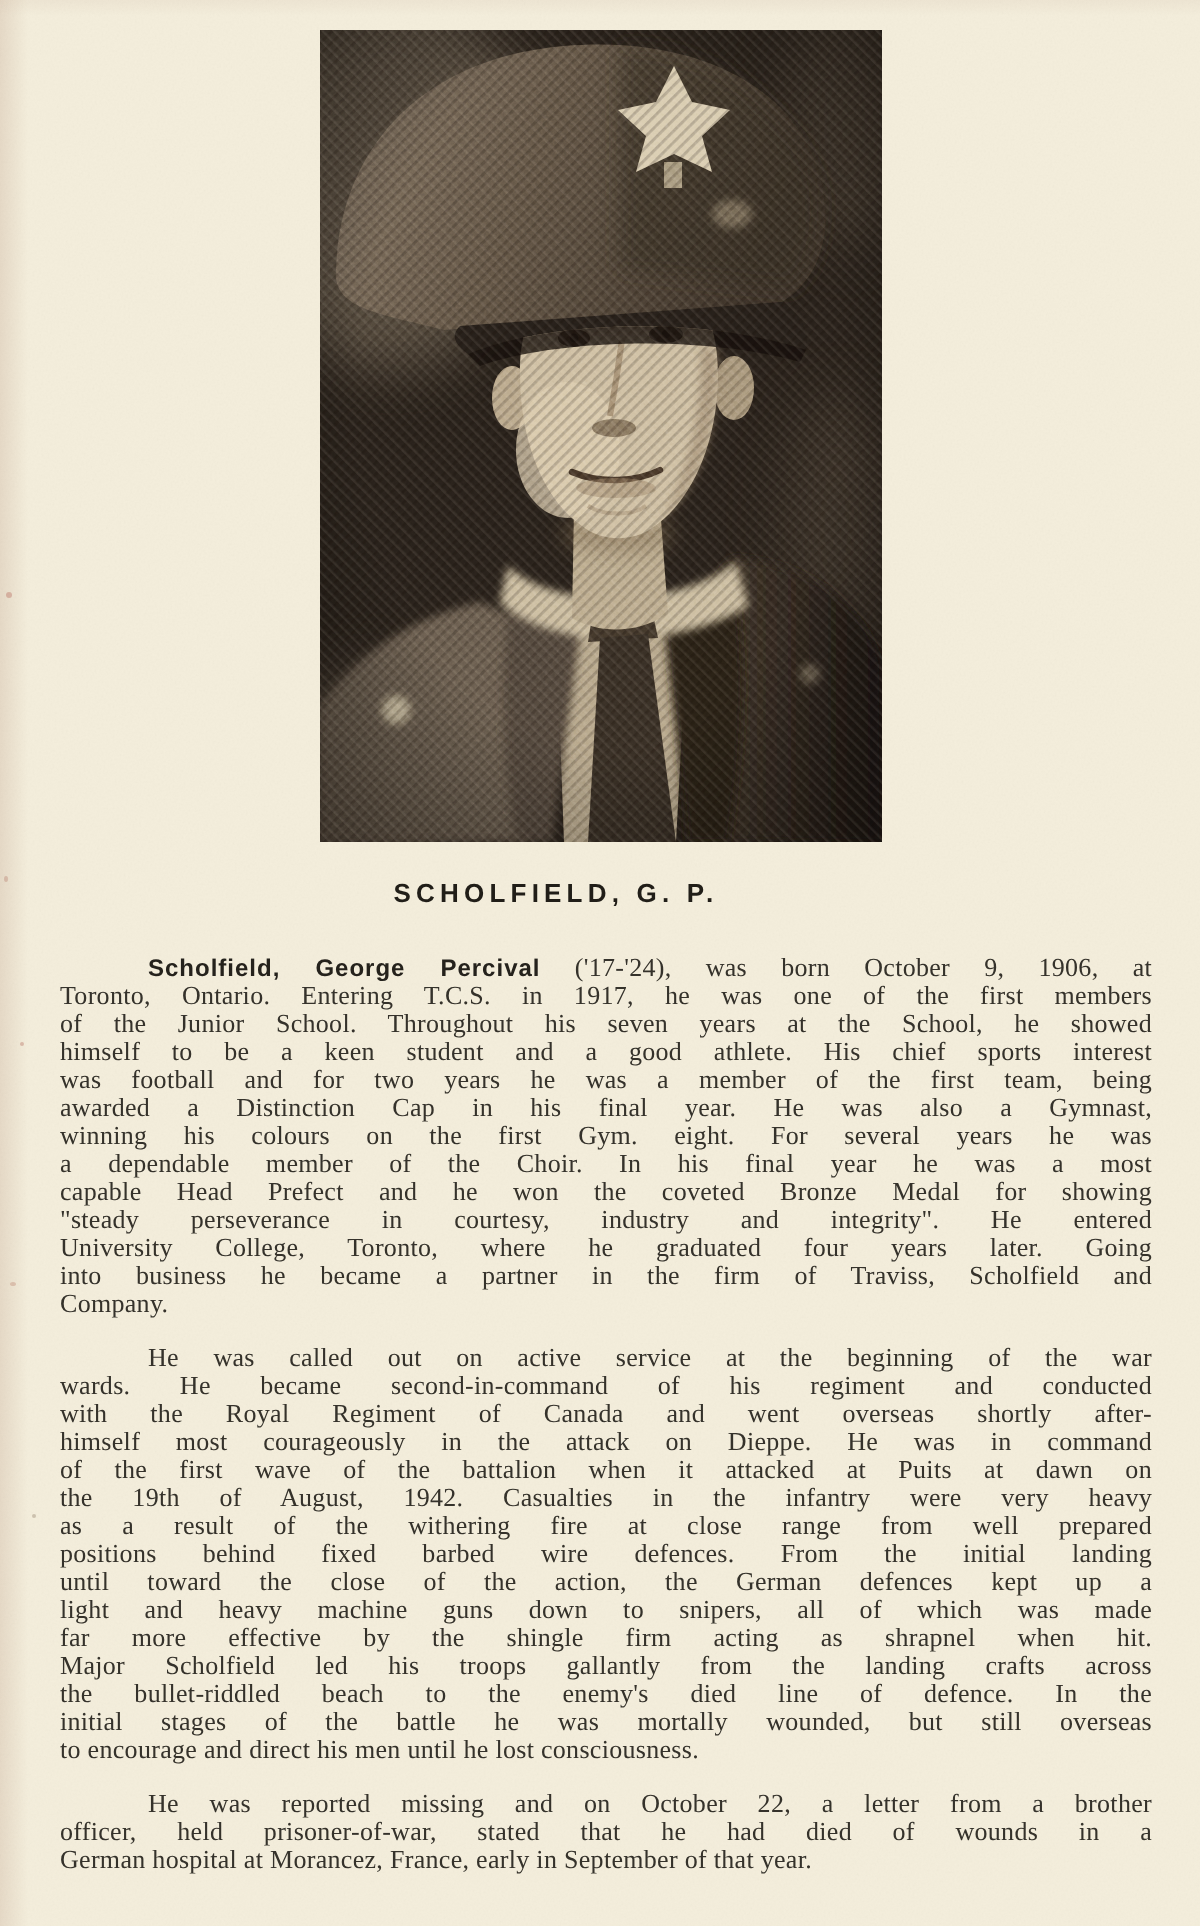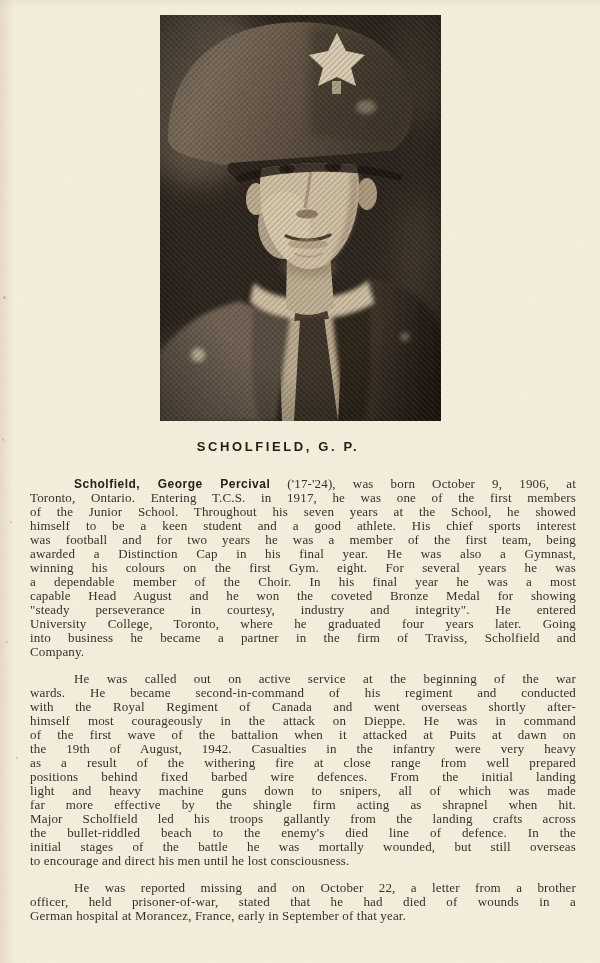--- a/index.html
+++ b/index.html
@@ -185,35 +185,36 @@
 <div class="article-body">
     <div class="paragraph">
       <div class="line first"><b class="lead">Scholfield, George Percival</b> ('17-'24), was born October 9, 1906, at</div>
       <div class="line">Toronto, Ontario. Entering T.C.S. in 1917, he was one of the first members</div>
       <div class="line">of the Junior School. Throughout his seven years at the School, he showed</div>
       <div class="line">himself to be a keen student and a good athlete. His chief sports interest</div>
       <div class="line">was football and for two years he was a member of the first team, being</div>
       <div class="line">awarded a Distinction Cap in his final year. He was also a Gymnast,</div>
       <div class="line">winning his colours on the first Gym. eight. For several years he was</div>
       <div class="line">a dependable member of the Choir. In his final year he was a most</div>
-      <div class="line">capable Head August and he won the coveted Bronze Medal for showing</div>
+      <div class="line">capable Head Prefect and he won the coveted Bronze Medal for showing</div>
       <div class="line">"steady perseverance in courtesy, industry and integrity". He entered</div>
       <div class="line">University College, Toronto, where he graduated four years later. Going</div>
       <div class="line">into business he became a partner in the firm of Traviss, Scholfield and</div>
       <div class="line">Company.</div>
     </div>
     <div class="paragraph">
       <div class="line first">He was called out on active service at the beginning of the war</div>
       <div class="line">wards. He became second-in-command of his regiment and conducted</div>
       <div class="line">with the Royal Regiment of Canada and went overseas shortly after-</div>
       <div class="line">himself most courageously in the attack on Dieppe. He was in command</div>
       <div class="line">of the first wave of the battalion when it attacked at Puits at dawn on</div>
       <div class="line">the 19th of August, 1942. Casualties in the infantry were very heavy</div>
       <div class="line">as a result of the withering fire at close range from well prepared</div>
       <div class="line">positions behind fixed barbed wire defences. From the initial landing</div>
+      <div class="line">until toward the close of the action, the German defences kept up a</div>
       <div class="line">light and heavy machine guns down to snipers, all of which was made</div>
       <div class="line">far more effective by the shingle firm acting as shrapnel when hit.</div>
       <div class="line">Major Scholfield led his troops gallantly from the landing crafts across</div>
       <div class="line">the bullet-riddled beach to the enemy's died line of defence. In the</div>
       <div class="line">initial stages of the battle he was mortally wounded, but still overseas</div>
       <div class="line">to encourage and direct his men until he lost consciousness.</div>
     </div>
     <div class="paragraph">
       <div class="line first">He was reported missing and on October 22, a letter from a brother</div>
       <div class="line">officer, held prisoner-of-war, stated that he had died of wounds in a</div>

